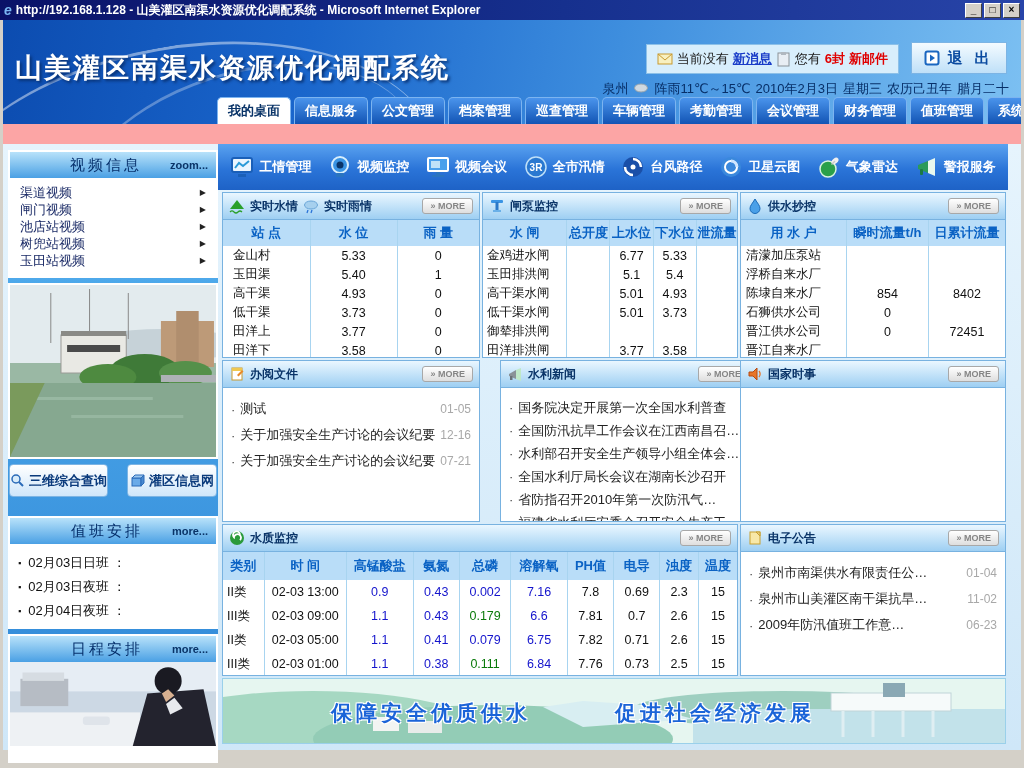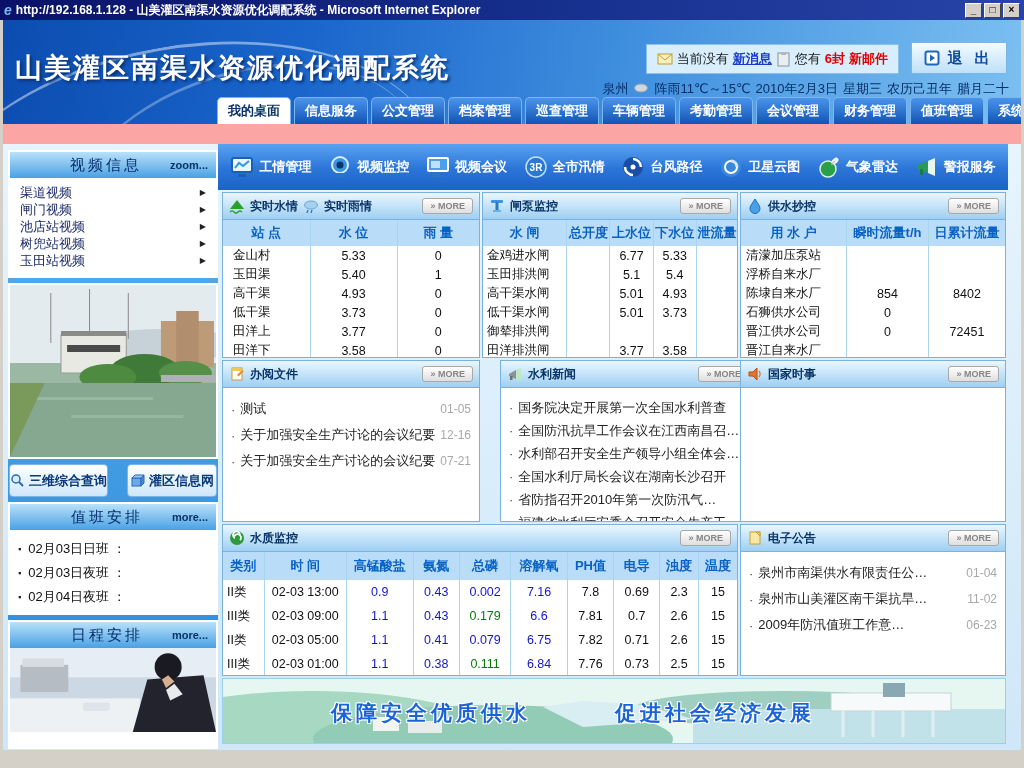--- a/index.html
+++ b/index.html
@@ -40,21 +40,21 @@
 .sidebar{position:absolute;left:5px;top:6px;width:210px;height:598px;background:linear-gradient(#56b2f0,#2e86d6);padding:0}
 .spanel{border:2px solid #fff;background:#fff;margin-bottom:5px;overflow:hidden}
 .spanel-h{height:26px;background:linear-gradient(#b8e2fa,#4aa0e4);display:flex;align-items:center;padding:0 8px}
 .spanel-title{flex:1;text-align:center;font-size:15px;font-weight:normal;color:#06306c;letter-spacing:3px;padding-left:24px}
 .spanel-more{font-size:11px;font-weight:bold;color:#0a3468;cursor:pointer}
 .video-list{padding:6px 10px 7px}
 .video-item{display:flex;align-items:center;font-size:13px;color:#1a2a66;height:17px;cursor:pointer}
 .video-item .arr{margin-left:auto;font-size:8px;color:#222}
 .photo{border:2px solid #fff;margin-bottom:5px;height:176px;overflow:hidden;background:#9ab8a4}
 .photo svg{display:block;width:100%;height:100%}
-.sbtns{display:flex;gap:19px;margin-bottom:5px;padding:0 1px}
+.sbtns{display:flex;gap:19px;margin-bottom:19px;padding:0 1px}
 .sbtn{flex:1;height:33px;background:linear-gradient(#ffffff,#cfe6fa);border:1px solid #7cb4e4;border-radius:4px;display:flex;align-items:center;justify-content:center;gap:4px;font-size:13px;font-weight:bold;color:#0a3a7c;cursor:pointer;white-space:nowrap}
 .duty-list{padding:7px 8px 4px}
 .duty-item{font-size:13px;color:#111;height:24px;line-height:24px;white-space:nowrap}
 .duty-item .blt{font-size:9px;margin-right:7px;vertical-align:1px}
 .photo2{height:84px;overflow:hidden;background:#cdd8e4}
 .photo2 svg{display:block;width:100%;height:100%}
 .sched-blank{height:15px;background:#fff}
 
 
 .panel{position:absolute;border:1px solid #78b2e0;background:#fff;overflow:hidden}

